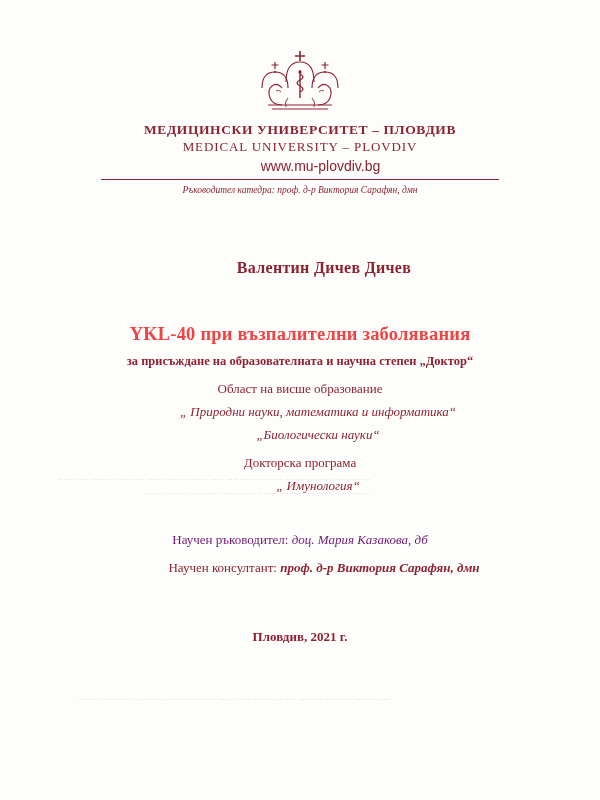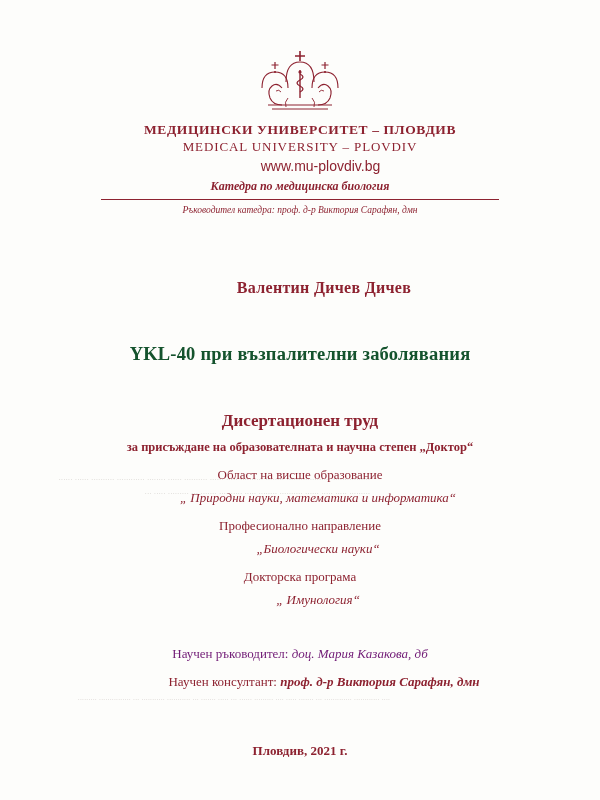--- a/index.html
+++ b/index.html
@@ -113,21 +113,21 @@
     color: #8d2230;
     font-weight: bold;
     font-size: 16px;
     letter-spacing: 0.3px;
     padding-left: 48px;
   }
 
   
   .title {
     margin-top: 47px;
-    color: #14532d;
+    color: #ef4444;
     font-weight: bold;
     font-size: 18.5px;
     letter-spacing: 0.2px;
   }
 
   
   .doc-type {
     margin-top: 46px;
     color: #8d2230;
     font-weight: bold;
@@ -219,35 +219,32 @@
           <circle cx="58" cy="24" r="1.6"></circle>
           <circle cx="33" cy="24" r="1.1"></circle>
           <circle cx="83" cy="24" r="1.1"></circle>
         </g>
       </svg>
     </div>
 
     <div class="uni-bg">МЕДИЦИНСКИ УНИВЕРСИТЕТ – ПЛОВДИВ</div>
     <div class="uni-en">MEDICAL UNIVERSITY – PLOVDIV</div>
     <div class="uni-url">www.mu-plovdiv.bg</div>
-    <div class="dept">Катедра по медицинска биология</div>
     <div class="rule"></div>
     <div class="head-of-dept">Ръководител катедра: проф. д-р Виктория Сарафян, дмн</div>
 
     <div class="author">Валентин Дичев Дичев</div>
 
     <div class="title">YKL-40 при възпалителни заболявания</div>
 
-    <div class="doc-type">Дисертационен труд</div>
     <div class="doc-purpose">за присъждане на образователната и научна степен „Доктор“</div>
 
     <div class="field-line">Област на висше образование</div>
     <div class="field-value">„ Природни науки, математика и информатика“</div>
 
-    <div class="field-line">Професионално направление</div>
     <div class="field-value">„Биологически науки“</div>
 
     <div class="field-line">Докторска програма</div>
     <div class="field-value">„ Имунология“</div>
 
     <div class="supervisor">
       <span class="inline">Научен ръководител: </span><i class="inline">доц. Мария Казакова, дб</i>
     </div>
     <div class="consultant">
       <span class="inline">Научен консултант: </span><b class="inline">проф. д-р Виктория Сарафян, дмн</b>

